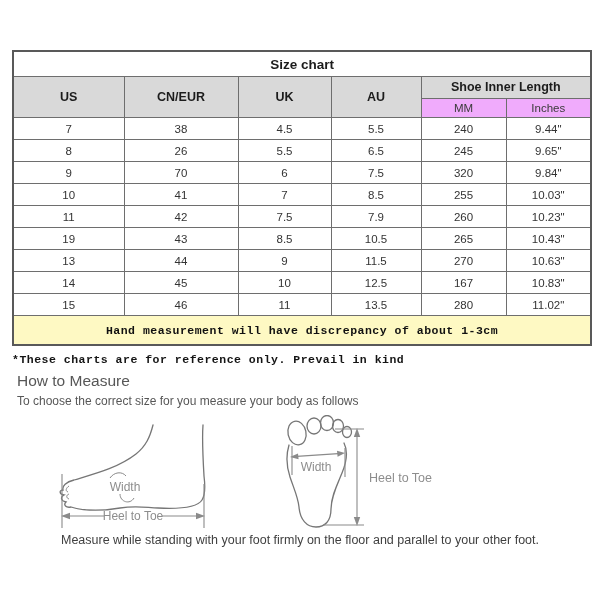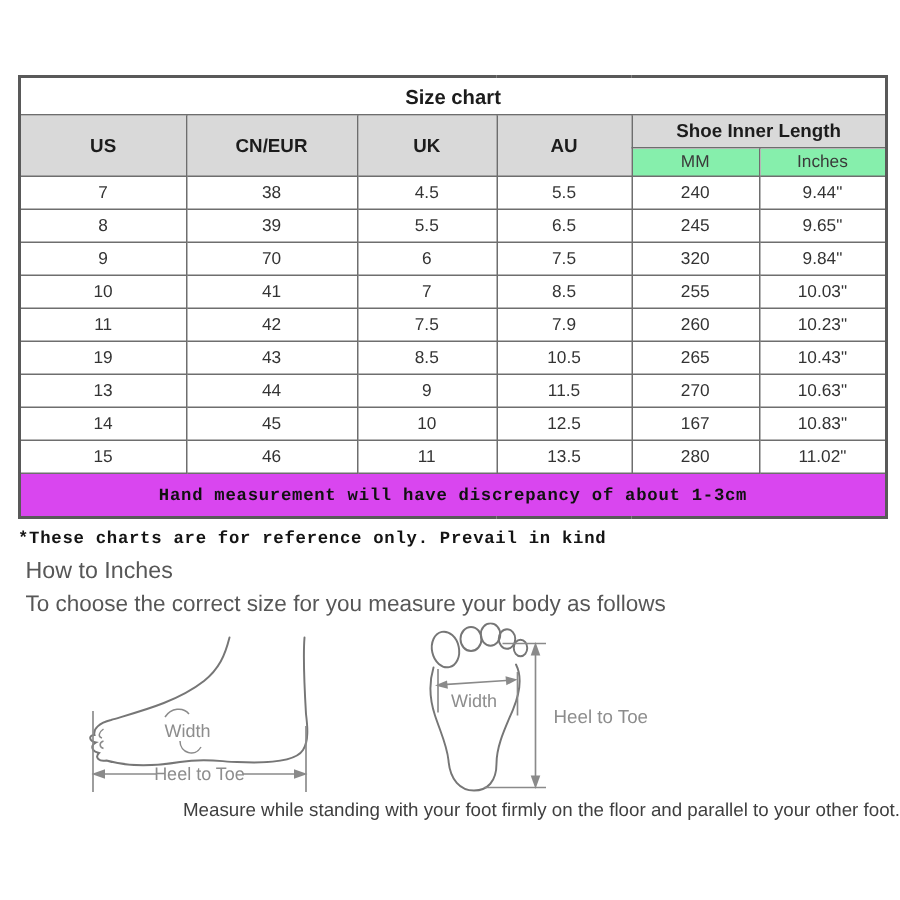--- a/index.html
+++ b/index.html
@@ -21,39 +21,39 @@
   }
   tr.title-row td{
     height:24px;font-weight:bold;font-size:13.5px;color:#1c1c1c;background:#fff;
   }
   tr.head-row th{
     background:#d9d9d9;color:#1c1c1c;font-size:12.5px;font-weight:bold;
   }
   tr.head-row th.main-col{height:40px;}
   th.inner-len{height:20px;}
   tr.subhead-row th{
-    background:#86efac;color:#3a3a3a;font-weight:normal;font-size:11.5px;height:18px;
+    background:#f0abfc;color:#3a3a3a;font-weight:normal;font-size:11.5px;height:18px;
   }
   tbody.data-body td{height:21px;font-size:11.5px;color:#333;background:#fff;}
   tr.foot-row td{
-    height:28px;background:#d946ef;color:#111;
+    height:28px;background:#fef9c3;color:#111;
     font-family:"Liberation Mono", monospace;font-weight:bold;font-size:11.5px;
     letter-spacing:0.5px;
   }
 
   
   .ref-note{
     position:absolute;left:12px;top:353px;
     font-family:"Liberation Mono", monospace;font-weight:bold;
     font-size:11.5px;color:#141414;letter-spacing:0.5px;
   }
   .htm-title{position:absolute;left:17px;top:372px;font-size:15.5px;color:#575757;}
-  .htm-sub{position:absolute;left:17px;top:394px;font-size:15px;color:#575757;}
+  .htm-sub{position:absolute;left:17px;top:394px;font-size:12px;color:#575757;}
   .caption{
-    position:absolute;left:0;top:533px;width:600px;text-align:right;
+    position:absolute;left:0;top:533px;width:600px;text-align:center;
     font-size:12.5px;color:#3f3f3f;
   }
 
   
   .diagram-left{position:absolute;left:58px;top:424px;}
   .diagram-right{position:absolute;left:283px;top:415px;}
   svg .outline{fill:none;stroke:#767676;stroke-width:1.3;stroke-linecap:round;}
   svg .thin{fill:none;stroke:#8a8a8a;stroke-width:1;}
   svg .meas{stroke:#8a8a8a;stroke-width:1.1;fill:none;}
   svg .ah{fill:#8a8a8a;stroke:none;}
@@ -94,21 +94,21 @@
           <tr>
             <td>7</td>
             <td>38</td>
             <td>4.5</td>
             <td>5.5</td>
             <td>240</td>
             <td>9.44"</td>
           </tr>
           <tr>
             <td>8</td>
-            <td>39</td>
+            <td>26</td>
             <td>5.5</td>
             <td>6.5</td>
             <td>245</td>
             <td>9.65"</td>
           </tr>
           <tr>
             <td>9</td>
             <td>70</td>
             <td>6</td>
             <td>7.5</td>
@@ -166,21 +166,21 @@
         </tbody>
       <tbody>
         <tr class="foot-row">
           <td colspan="6">Hand measurement will have discrepancy of about 1-3cm</td>
         </tr>
       </tbody>
     </table>
   </div>
 
   <div class="ref-note">*These charts are for reference only. Prevail in kind</div>
-  <div class="htm-title">How to Inches</div>
+  <div class="htm-title">How to Measure</div>
   <div class="htm-sub">To choose the correct size for you measure your body as follows</div>
 
   <svg class="diagram-left" width="152" height="110" viewBox="0 0 152 110">
 
     <path class="outline" d="M 95,1 C 92,13 88,22 78,30 C 60,44 36,50 16,56
                              C 8,58 4,62 5,66
                              C 1,66 1,70 6,71
                              C 2,73 3,77 8,78
                              C 5,81 8,84 13,83
                              C 30,88 50,86 62,84

